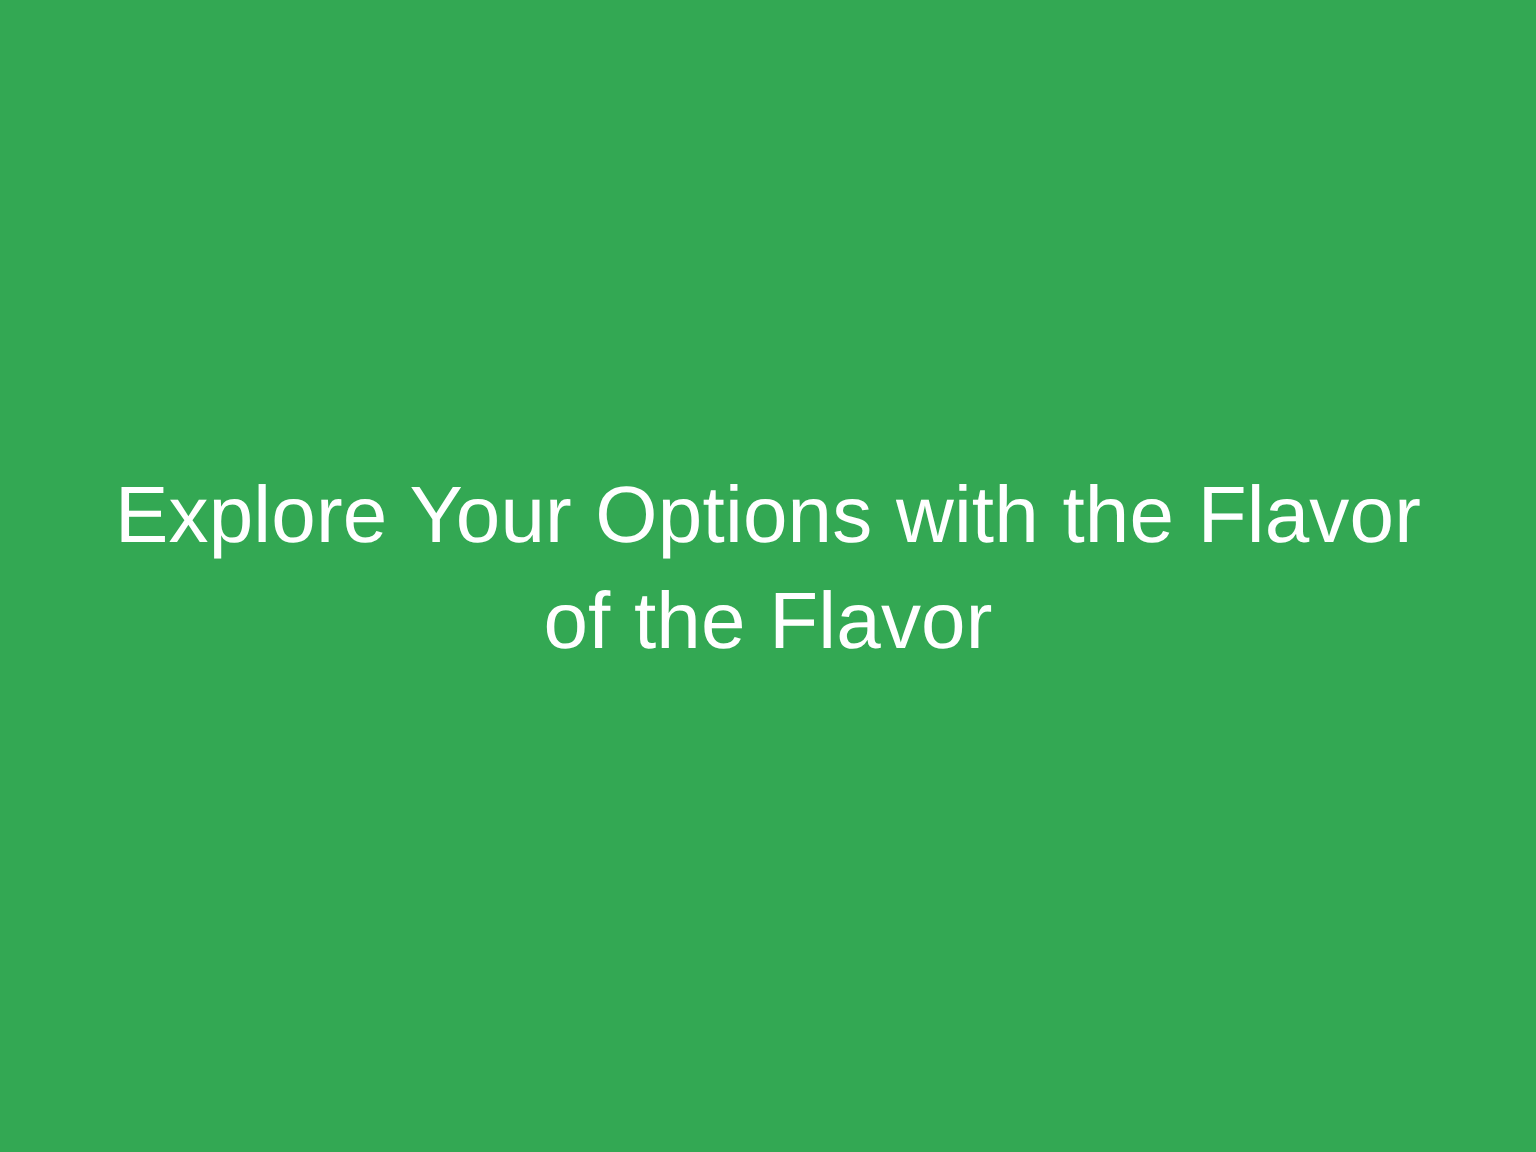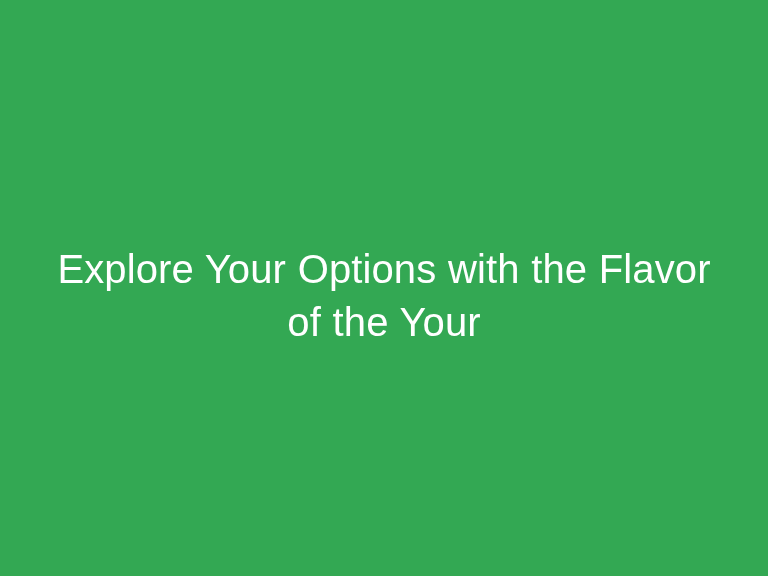--- a/index.html
+++ b/index.html
@@ -24,21 +24,21 @@
     height: 576px;
     background-color: #33a853;
     overflow: hidden;
   }
 
   
   .headline-block {
     position: absolute;
     left: 0;
     right: 0;
-    top: 243px;
+    top: 232px;
     padding: 0 24px;
     box-sizing: border-box;
     text-align: center;
   }
 
   .headline {
     margin: 0;
     font-family: "Liberation Sans", sans-serif;
     font-size: 40px;
     font-weight: 400;
@@ -56,18 +56,18 @@
 </style>
 </head>
 <body>
 
 <div class="banner" style="background-color: rgb(51, 168, 83);">
 
   <div class="headline-block">
 
     <h1 class="headline" style="color: rgb(255, 255, 255);">
       <span class="headline-line">Explore Your Options with the Flavor</span>
-      <span class="headline-line">of the Your</span>
+      <span class="headline-line">of the Flavor</span>
     </h1>
 
   </div>
 
 </div>
 
 </body></html>

